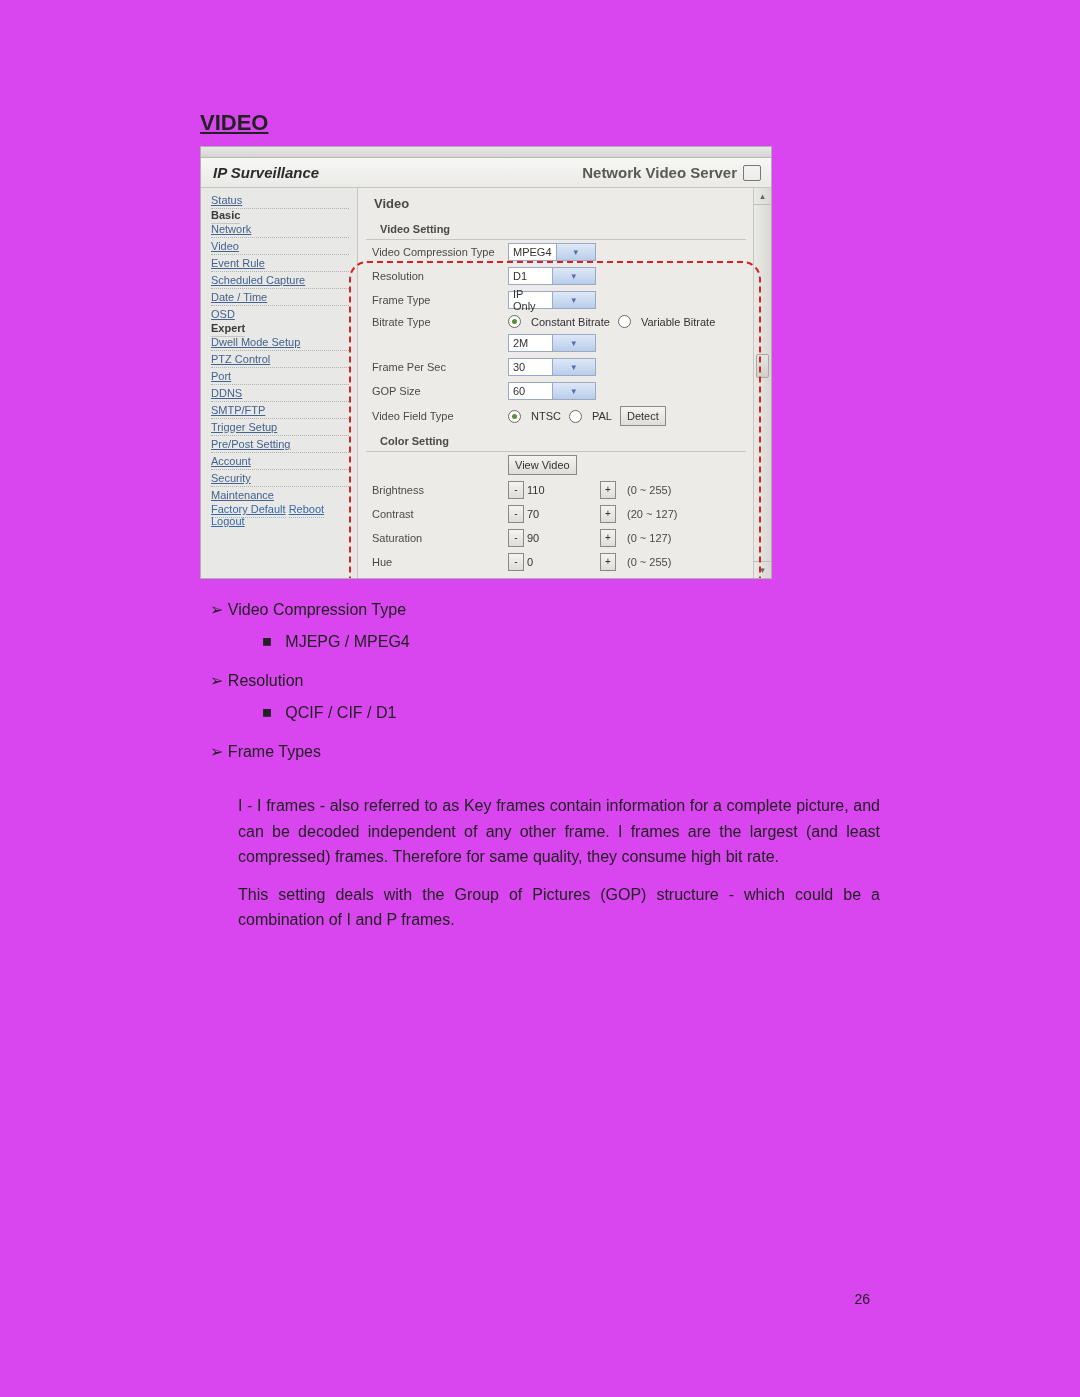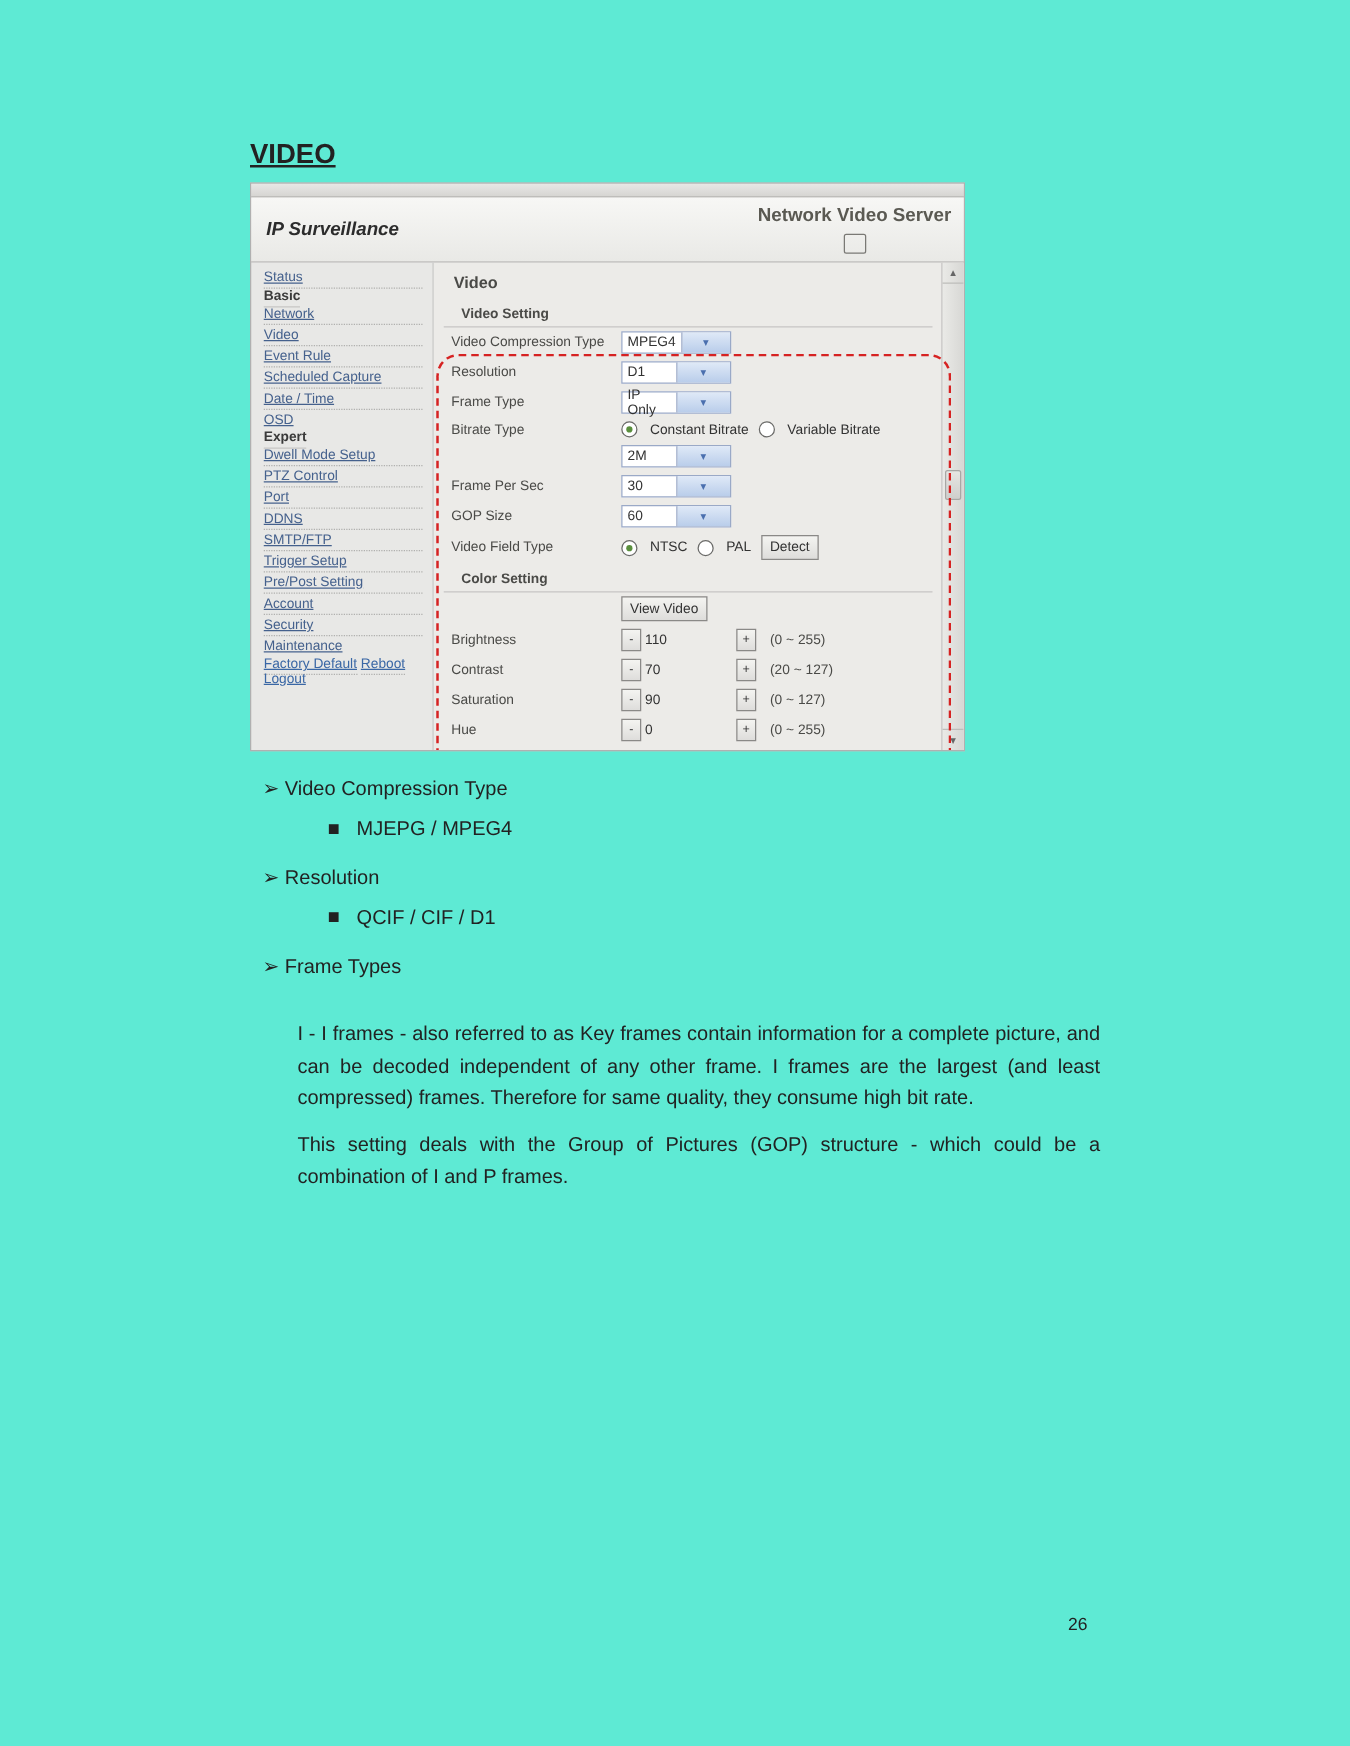--- a/index.html
+++ b/index.html
@@ -5,21 +5,21 @@
   html, body {
     margin: 0;
     padding: 0;
     background: #fff;
     font-family: Arial, Helvetica, sans-serif;
     color: #222;
   }
   .page {
     width: 1080px;
     min-height: 1397px;
-    background: #5eead4;
+    background: #d946ef;
     position: relative;
     box-sizing: border-box;
     padding: 110px 200px 0 200px;
   }
   .doc-heading {
     font-weight: 700;
     font-size: 22px;
     text-decoration: underline;
     margin-bottom: 10px;
   }
@@ -57,38 +57,37 @@
     color: #2c2c2c;
   }
   .app-title-wrap {
     display: flex;
     align-items: center;
     gap: 6px;
     font-weight: 700;
     font-size: 15px;
     color: #5a5952;
     font-family: "Trebuchet MS", sans-serif;
-    flex-direction: column;
   }
   .app-title-icon {
     width: 16px; height: 14px;
     border: 1px solid #7a7975;
     border-radius: 2px;
     display: inline-block;
     position: relative;
   }
   
   .app-body {
     display: flex;
     height: 390px;
     position: relative;
     overflow: hidden;
   }
   .sidebar {
-    width: 146px;
+    width: 157px;
     background: #e8e8e6;
     border-right: 1px solid #c6c5c3;
     padding: 4px 8px 4px 10px;
     box-sizing: border-box;
     font-size: 11px;
     color: #45618d;
   }
   .side-link {
     display: block;
     text-decoration: underline;

